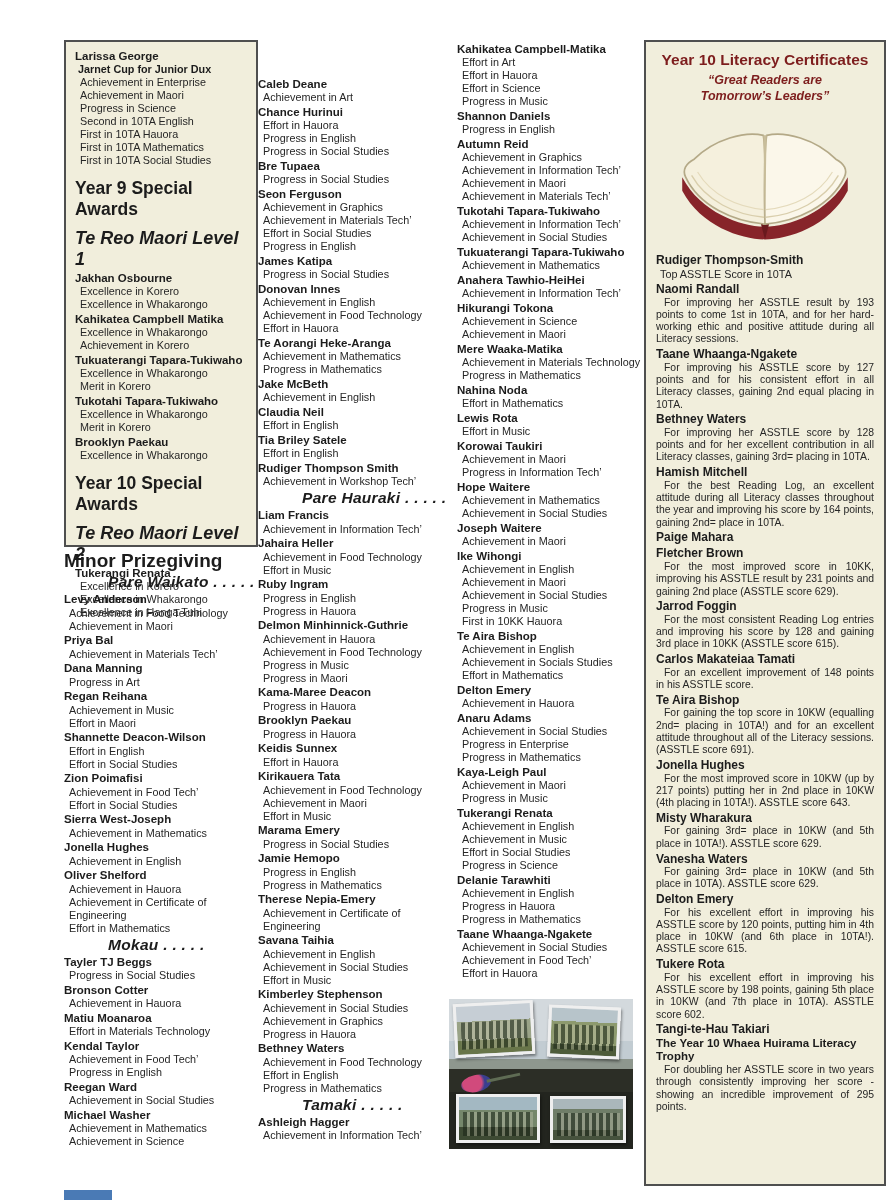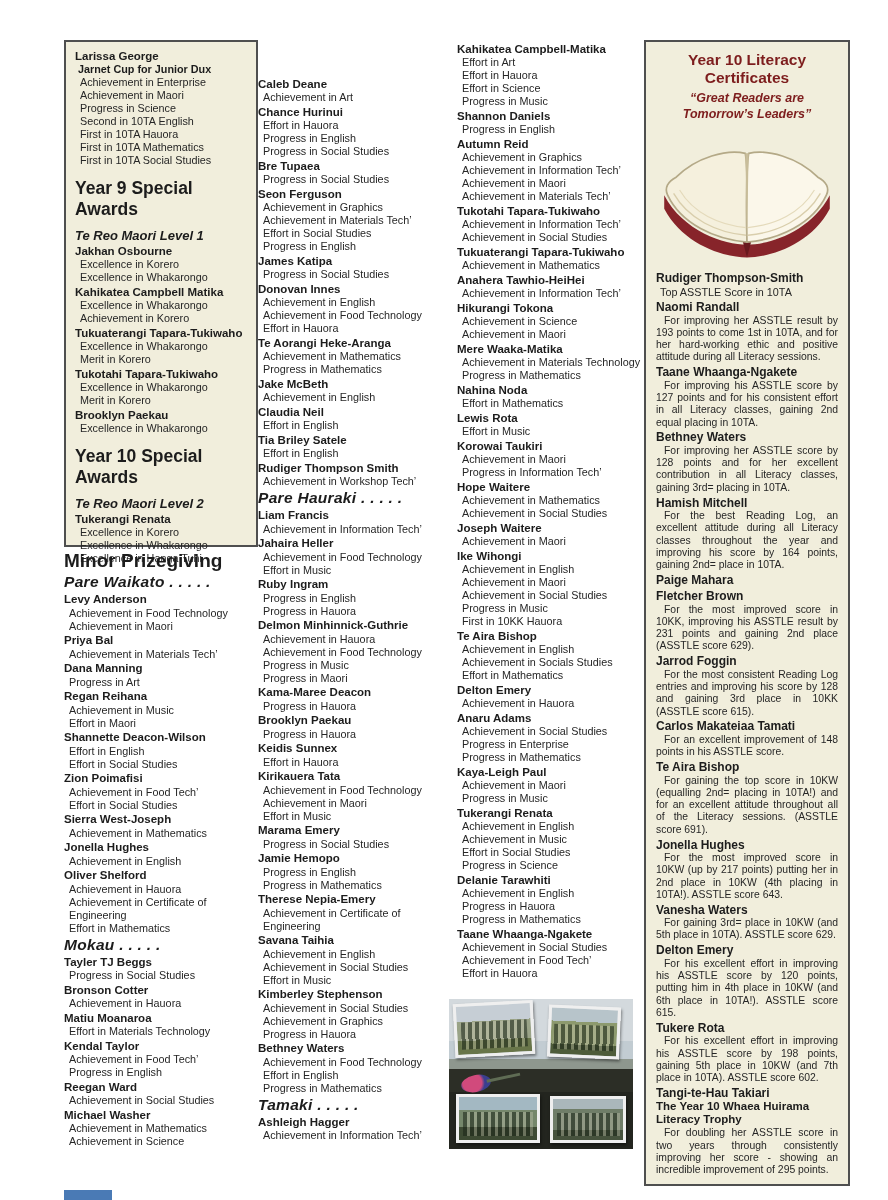--- a/index.html
+++ b/index.html
@@ -6,30 +6,30 @@
   html,body { background:#fff; }
   body {
     width:888px; height:1200px; position:relative; overflow:hidden;
     font-family:"Liberation Sans", sans-serif; color:#1c1c1c;
   }
   .panel {
     position:absolute; background:var(--box-bg,#f1eedc);
     border:2px solid var(--box-border,#4f4f4f);
   }
   #left-box  { left:64px;  top:40px; width:194px; height:507px; padding:6px 9px 4px; }
-  #right-box { left:644px; top:40px; width:206px; height:1146px; padding:7px 10px 6px; }
+  #right-box { left:644px; top:40px; width:242px; height:1146px; padding:7px 10px 6px; }
   #minor-col { position:absolute; left:64px;  top:550px; width:198px; }
   #col2      { position:absolute; left:258px; top:41px;  width:192px;margin-top:35px; }
   #col3      { position:absolute; left:457px; top:41px;  width:192px; }
 
   
   .h1 { font-size:17.5px; font-weight:bold; margin:11px 0 8px; }
   #minor-col .h1 { font-size:19px; margin:0 0 1px; }
-  .h2 { font-size:15.5px; font-weight:bold; font-style:italic; margin:1px 0 2px; letter-spacing:.3px; }
-  .h3 { font-size:13px; font-weight:bold; font-style:italic; margin:7px 0 1px; }
+  .h2 { font-size:15.5px; font-weight:bold; font-style:italic; margin:1px 0 2px; letter-spacing:.3px;padding-left:44px; }
+  .h3 { font-size:18px; font-weight:bold; font-style:italic; margin:7px 0 1px; }
   .student { margin-top:1px; }
   .sname { font-weight:bold; font-size:11.5px; line-height:13.5px; margin-top:1.5px; }
   .sname.big { font-size:14.5px; line-height:17px; margin-top:3px; }
   .award { font-size:10.8px; line-height:13px; padding-left:5px; color:#262626; }
   .trophy { font-weight:bold; font-size:10.8px; line-height:13px; padding-left:3px; }
   .cite { font-size:10.4px; line-height:12.3px; text-align:justify; text-indent:8px; margin:0 0 2px; color:#262626; }
 
   
   .box-title { font-size:15.5px; font-weight:bold; text-align:center; color:var(--accent-red,#7d1d1d); margin:2px 0 3px; }
   .box-quote { font-size:12.5px; font-weight:bold; font-style:italic; text-align:center; color:var(--accent-red,#7d1d1d); line-height:16px; }
@@ -501,20 +501,24 @@
       </div>
       <div class="student">
         <div class="sname">Te Aira Bishop</div>
         <p class="cite">For gaining the top score in 10KW (equalling 2nd= placing in 10TA!) and for an excellent attitude throughout all of the Literacy sessions. (ASSTLE score 691).</p>
       </div>
       <div class="student">
         <div class="sname">Jonella Hughes</div>
         <p class="cite">For the most improved score in 10KW (up by 217 points) putting her in 2nd place in 10KW (4th placing in 10TA!). ASSTLE score 643.</p>
       </div>
       <div class="student">
+        <div class="sname">Misty Wharakura</div>
+        <p class="cite">For gaining 3rd= place in 10KW (and 5th place in 10TA!). ASSTLE score 629.</p>
+      </div>
+      <div class="student">
         <div class="sname">Vanesha Waters</div>
         <p class="cite">For gaining 3rd= place in 10KW (and 5th place in 10TA). ASSTLE score 629.</p>
       </div>
       <div class="student">
         <div class="sname">Delton Emery</div>
         <p class="cite">For his excellent effort in improving his ASSTLE score by 120 points, putting him in 4th place in 10KW (and 6th place in 10TA!). ASSTLE score 615.</p>
       </div>
       <div class="student">
         <div class="sname">Tukere Rota</div>
         <p class="cite">For his excellent effort in improving his ASSTLE score by 198 points, gaining 5th place in 10KW (and 7th place in 10TA). ASSTLE score 602.</p>

